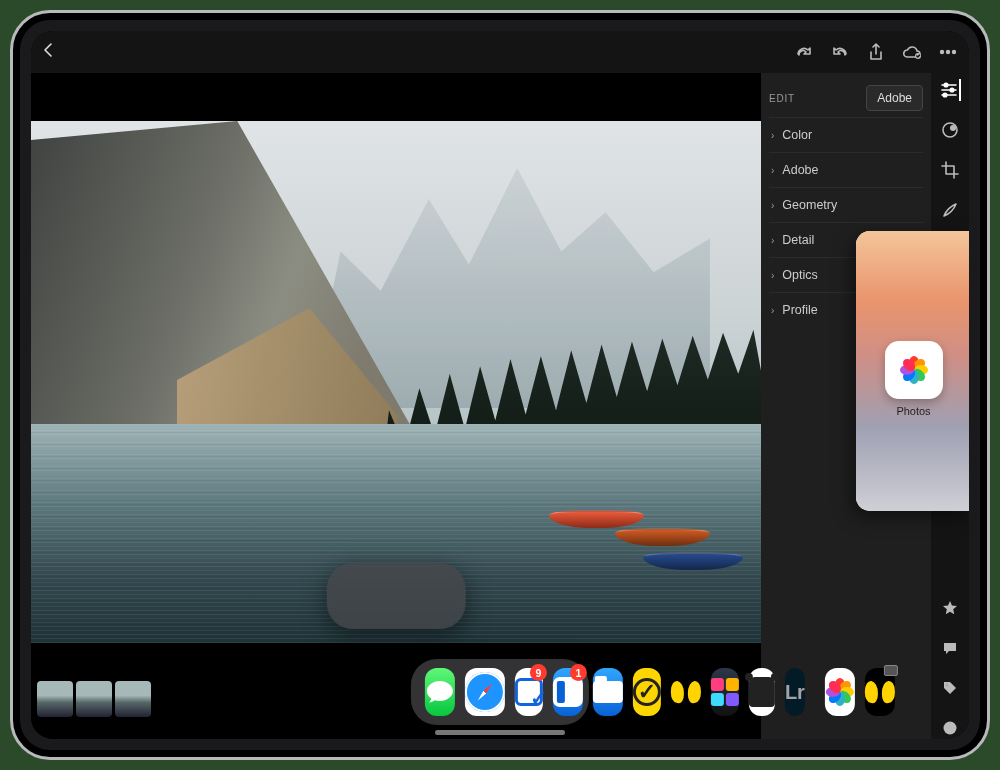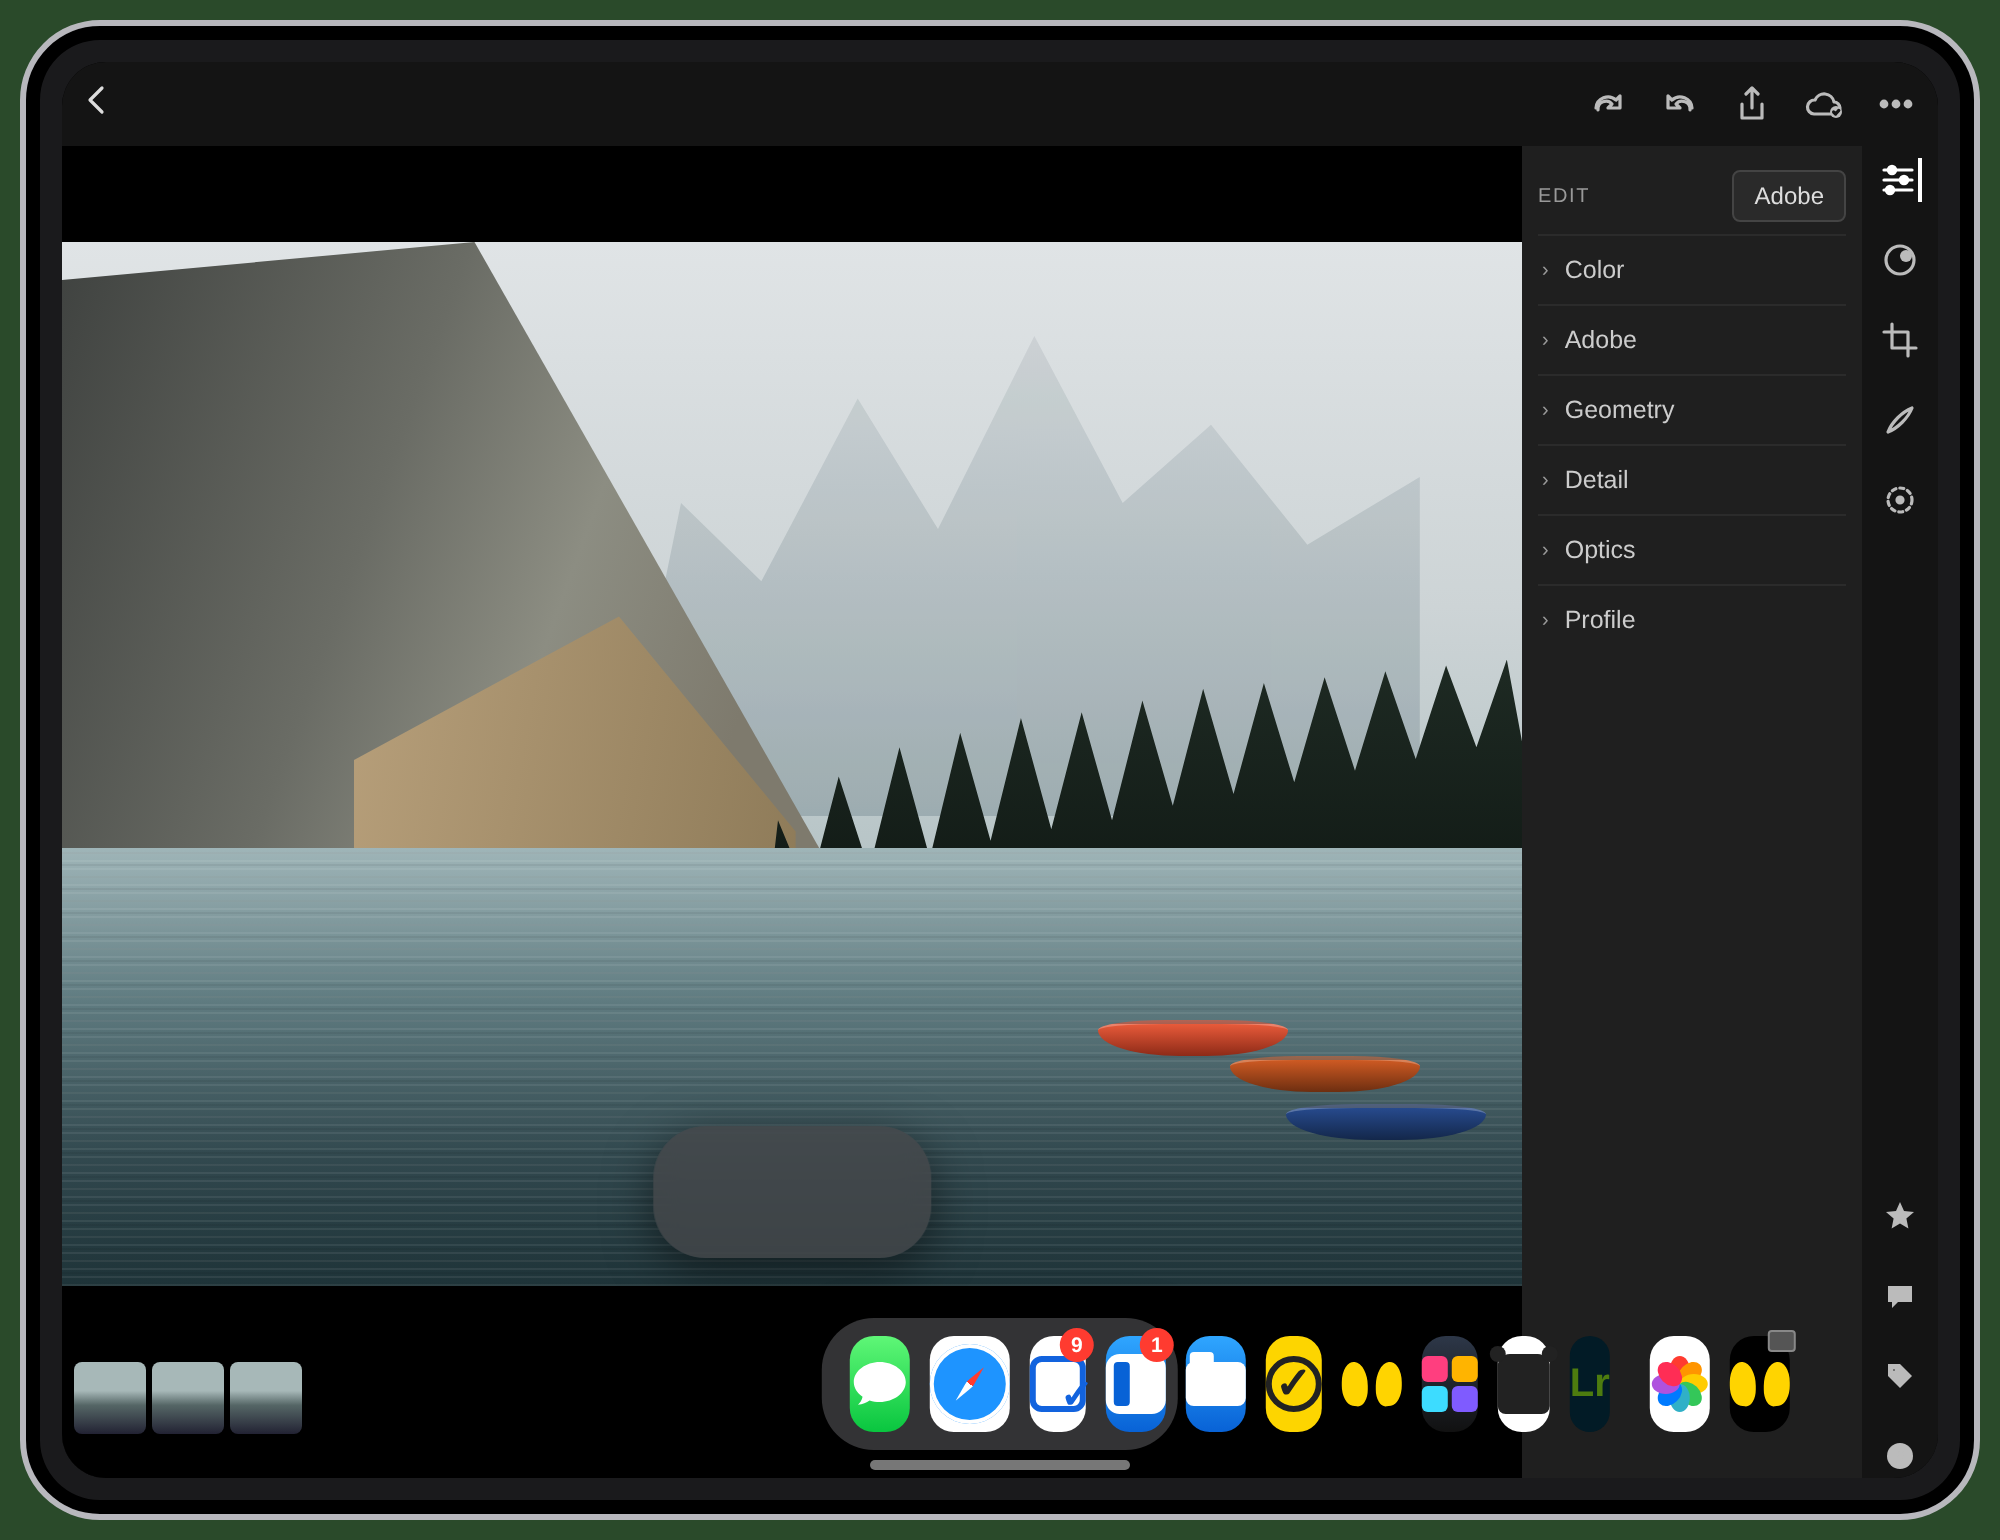--- a/index.html
+++ b/index.html
@@ -90,21 +90,21 @@
 .ic-bfly .b{width:30px;height:22px;position:relative;}
 .ic-bfly .b::before,.ic-bfly .b::after{content:"";position:absolute;top:0;width:13px;height:22px;background:#ffd400;border-radius:60% 60% 50% 50%;}
 .ic-bfly .b::before{left:0;transform:skewY(8deg);} .ic-bfly .b::after{right:0;transform:skewY(-8deg);}
 .ic-sc{ background:linear-gradient(#2d3748,#111);} .ic-sc .s{width:28px;height:28px;display:grid;grid-template-columns:1fr 1fr;grid-template-rows:1fr 1fr;gap:2px;}
 .ic-sc .s div{border-radius:3px;} .ic-sc .s div:nth-child(1){background:#ff3e7f}.ic-sc .s div:nth-child(2){background:#ffb400}.ic-sc .s div:nth-child(3){background:#3ddcff}.ic-sc .s div:nth-child(4){background:#7f5bff}
 .ic-bear{ background:#fff;}
 .ic-bear .br{width:26px;height:30px;background:#222;border-radius:6px 6px 4px 4px;position:relative;}
 .ic-bear .br::before{content:"";position:absolute;left:-4px;top:-4px;width:8px;height:8px;background:#222;border-radius:50%;}
 .ic-bear .br::after{content:"";position:absolute;right:-4px;top:-4px;width:8px;height:8px;background:#222;border-radius:50%;}
 .ic-lr{ background:#021b26;}
-.ic-lr span{font-weight:700;color:#4d7c0f;font-size:20px;}
+.ic-lr span{font-weight:700;color:#a3a3a3;font-size:20px;}
 .ic-ph{ background:#fff;}
 .photos-flower{width:30px;height:30px;position:relative;}
 .photos-flower span{position:absolute;left:50%;top:50%;width:10px;height:14px;border-radius:50%;transform-origin:50% 100%;}
 
 
 .film { position:absolute; left:6px; bottom:22px; display:flex; gap:3px;}
 .film div{ width:36px; height:36px; border-radius:4px; background:linear-gradient(#a7b8b8 40%,#566 60%,#223 100%);}
 
 .home-ind { position:absolute; left:50%; bottom:4px; transform:translateX(-50%); width:130px; height:5px; background:#777; border-radius:3px;}
 
@@ -257,20 +257,36 @@
      <div class="t">
             <svg width="16" height="16" viewBox="0 0 16 16">
               <circle cx="8" cy="8" r="6.5" fill="currentColor" stroke="none"></circle>
               <text x="8" y="12" text-anchor="middle" fill="#141414" font-size="10" font-family="Georgia" font-style="italic">i</text>
             </svg>
           </div>
    </div>
 
   </div>
 
+  <div class="slideover">
+    <div class="grad"></div>
+    <div class="app-tile">
+      <div class="photos-flower">
+        <span style="background:#ff3b30;transform:translate(-50%,-100%) rotate(0deg);"></span>
+        <span style="background:#ff9500;transform:translate(-50%,-100%) rotate(45deg);"></span>
+        <span style="background:#ffcc00;transform:translate(-50%,-100%) rotate(90deg);"></span>
+        <span style="background:#34c759;transform:translate(-50%,-100%) rotate(135deg);"></span>
+        <span style="background:#30b0c7;transform:translate(-50%,-100%) rotate(180deg);"></span>
+        <span style="background:#007aff;transform:translate(-50%,-100%) rotate(225deg);"></span>
+        <span style="background:#af52de;transform:translate(-50%,-100%) rotate(270deg);"></span>
+        <span style="background:#ff2d55;transform:translate(-50%,-100%) rotate(315deg);"></span>
+      </div>
+    </div>
+    <div class="cap">Photos</div>
+  </div>
 
   <div class="dock">
     <div class="dicon ic-msg">
       <svg width="30" height="26" viewBox="0 0 30 26">
             <path fill="#fff" stroke="none" d="M15 2C8 2 2 6.5 2 12c0 3 1.7 5.6 4.4 7.4-.3 1.5-1.2 3-2.3 4 2.3-.2 4.3-1.1 5.8-2.2 1.6.5 3.3.8 5.1.8 7 0 13-4.5 13-10S22 2 15 2z"></path>
           </svg>
     </div>
     <div class="dicon ic-saf">
           <div class="cmp"></div>
         </div>

